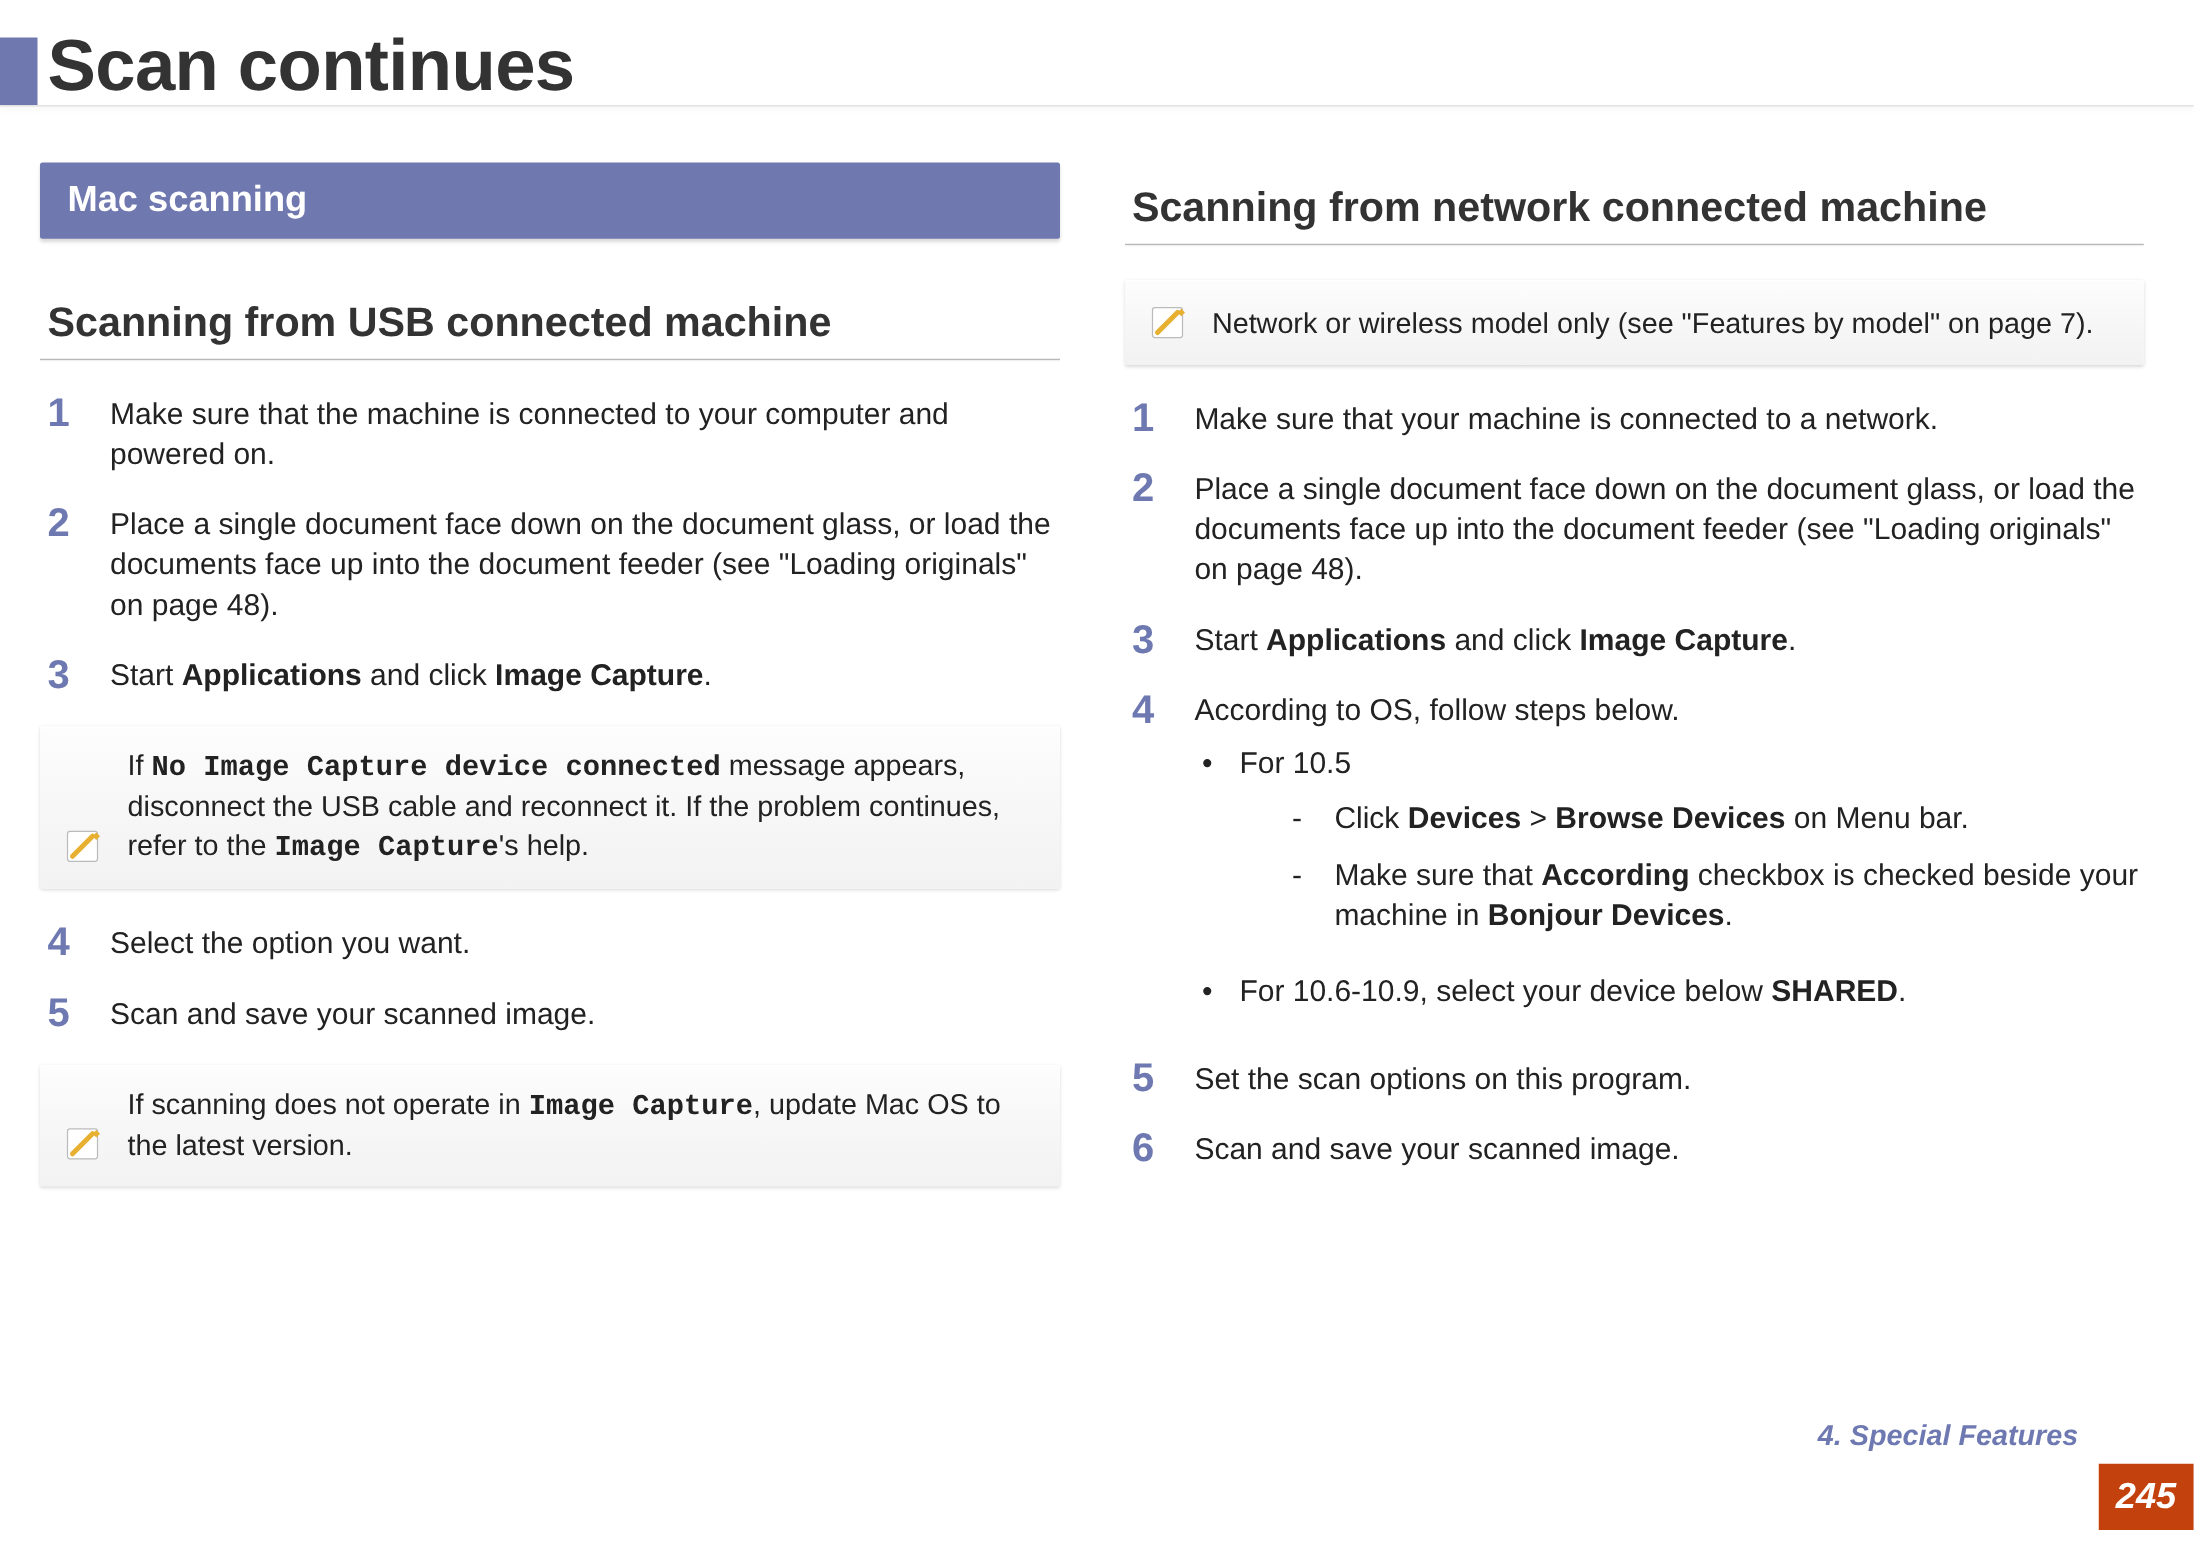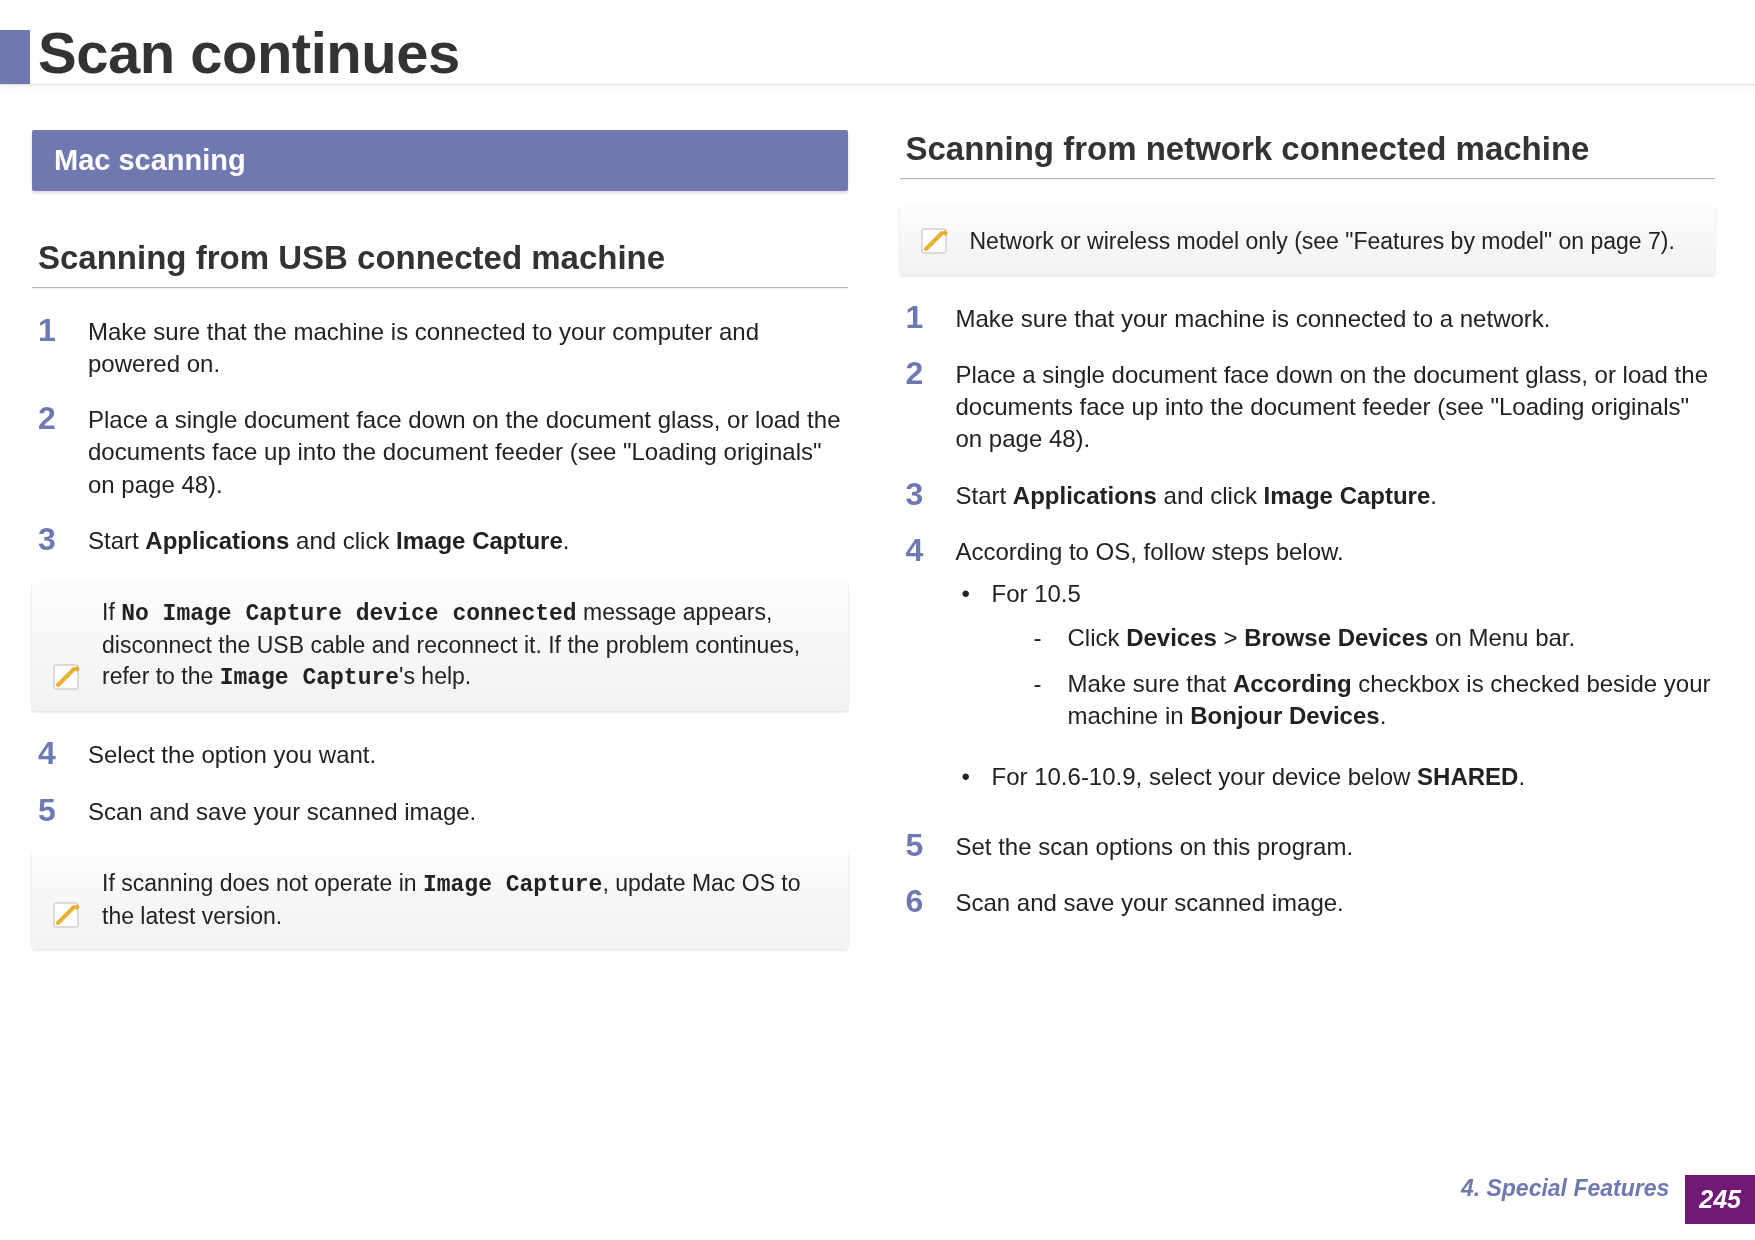--- a/index.html
+++ b/index.html
@@ -155,25 +155,26 @@
     align-items: flex-start;
     font-style: italic;
   }
   .footer-label {
     color: #6f79b1;
     font-weight: 700;
     font-size: 23px;
     margin-right: 16px;
   }
   .footer-page {
-    background: #701a75;
+    background: #c2410c;
     color: #ffffff;
-    font-size: 25px;
+    font-size: 29px;
     font-weight: 700;
     padding: 10px 14px;
+    margin-top: 36px;
   }
 </style>
 </head>
 <body>
 
 <div class="page-title-bar">
   <div class="title-accent"></div>
   <div class="page-title">Scan continues</div>
   <div class="title-underline"></div>
 </div>
@@ -231,21 +232,21 @@
         <path d="M6 24 L22 8" stroke="#e8b030" stroke-width="4" stroke-linecap="round"></path>
         <path d="M22 8 L25 5 L28 8 L25 11 Z" fill="#e8b030"></path>
       </svg>
       <div class="note-text">
         <span>If scanning does not operate in </span><strong>Image Capture</strong><span>, update Mac OS to the latest version.</span>
       </div>
     </div>
   </div>
 
   <div class="col">
-    <div class="sub-heading" style="margin-top:0">Scanning from network connected machine</div>
+    <div class="sub-heading" style="margin-top:17px">Scanning from network connected machine</div>
     <div class="thin-rule"></div>
 
     <div class="note-box">
       <svg class="note-icon" viewBox="0 0 32 32">
         <rect x="2" y="4" width="24" height="24" rx="2" fill="#ffffff" stroke="#bbbbbb"></rect>
         <path d="M6 24 L22 8" stroke="#e8b030" stroke-width="4" stroke-linecap="round"></path>
         <path d="M22 8 L25 5 L28 8 L25 11 Z" fill="#e8b030"></path>
       </svg>
       <div class="note-text">Network or wireless model only (see "Features by model" on page 7).</div>
     </div>

